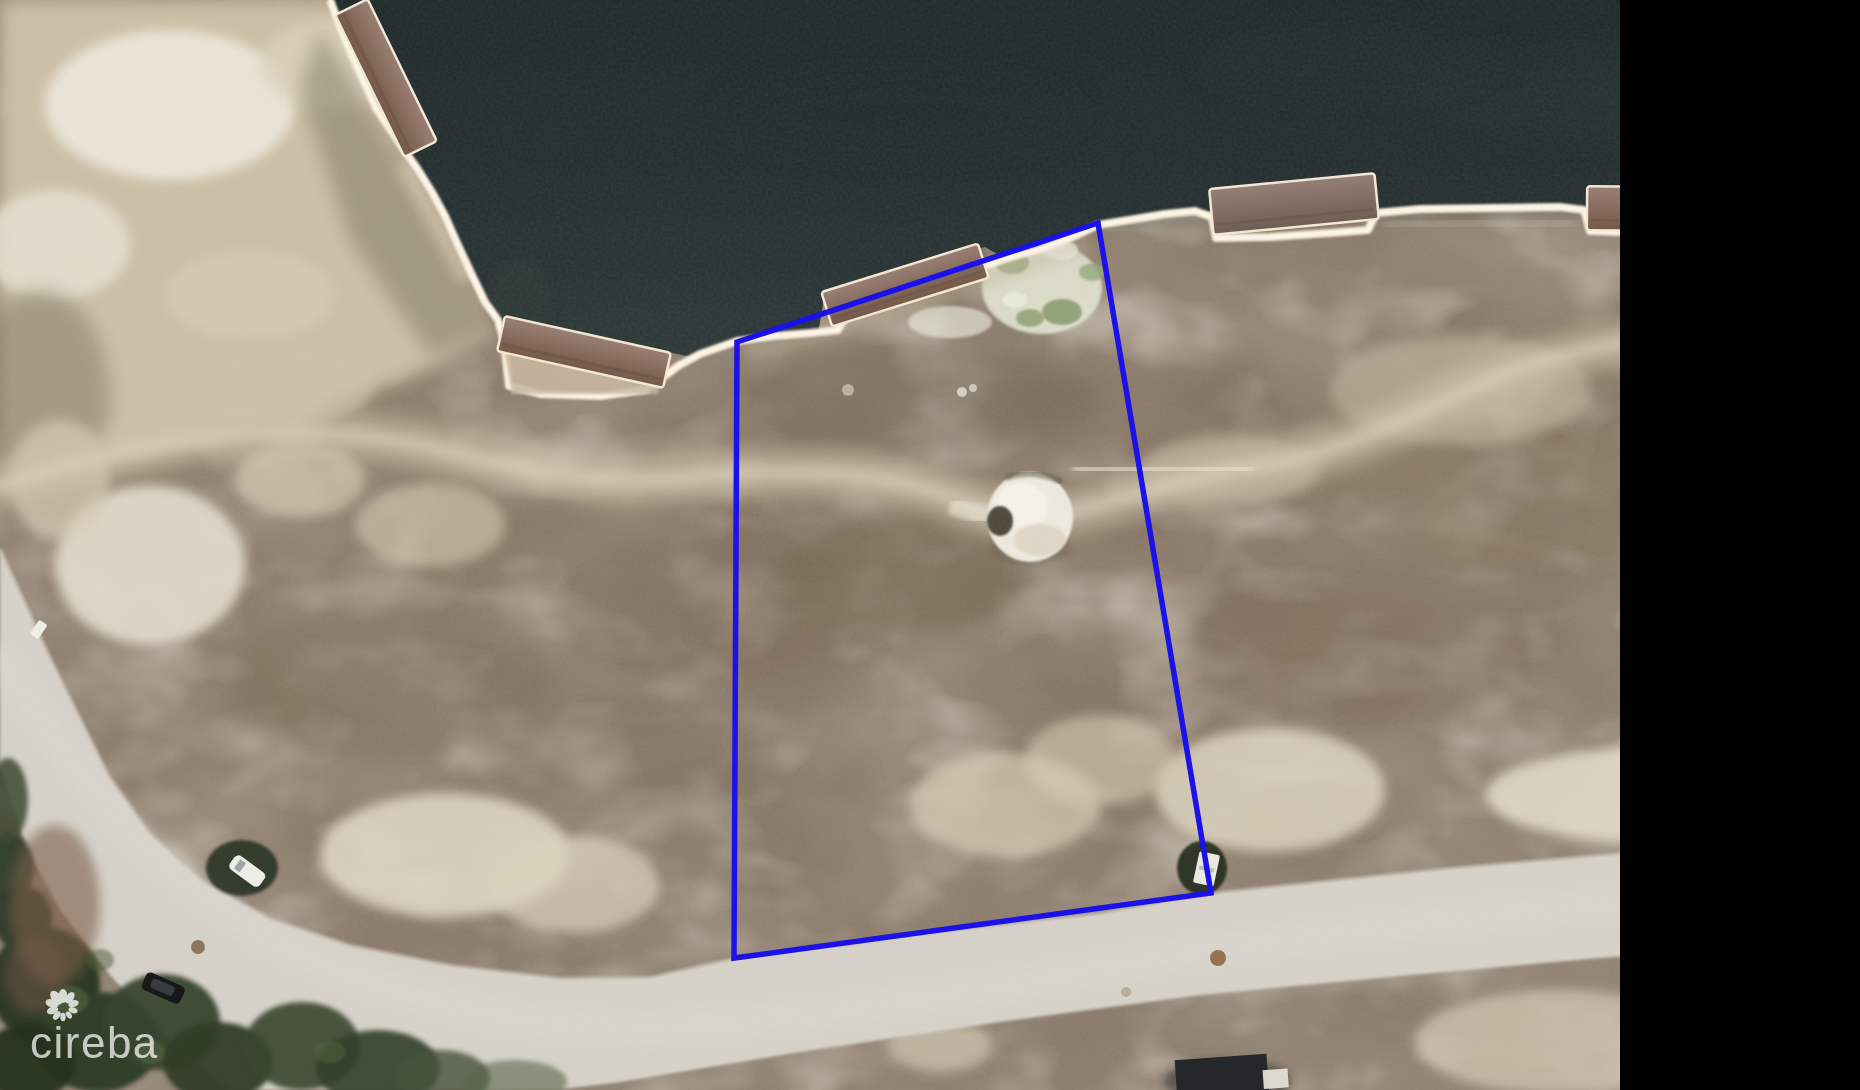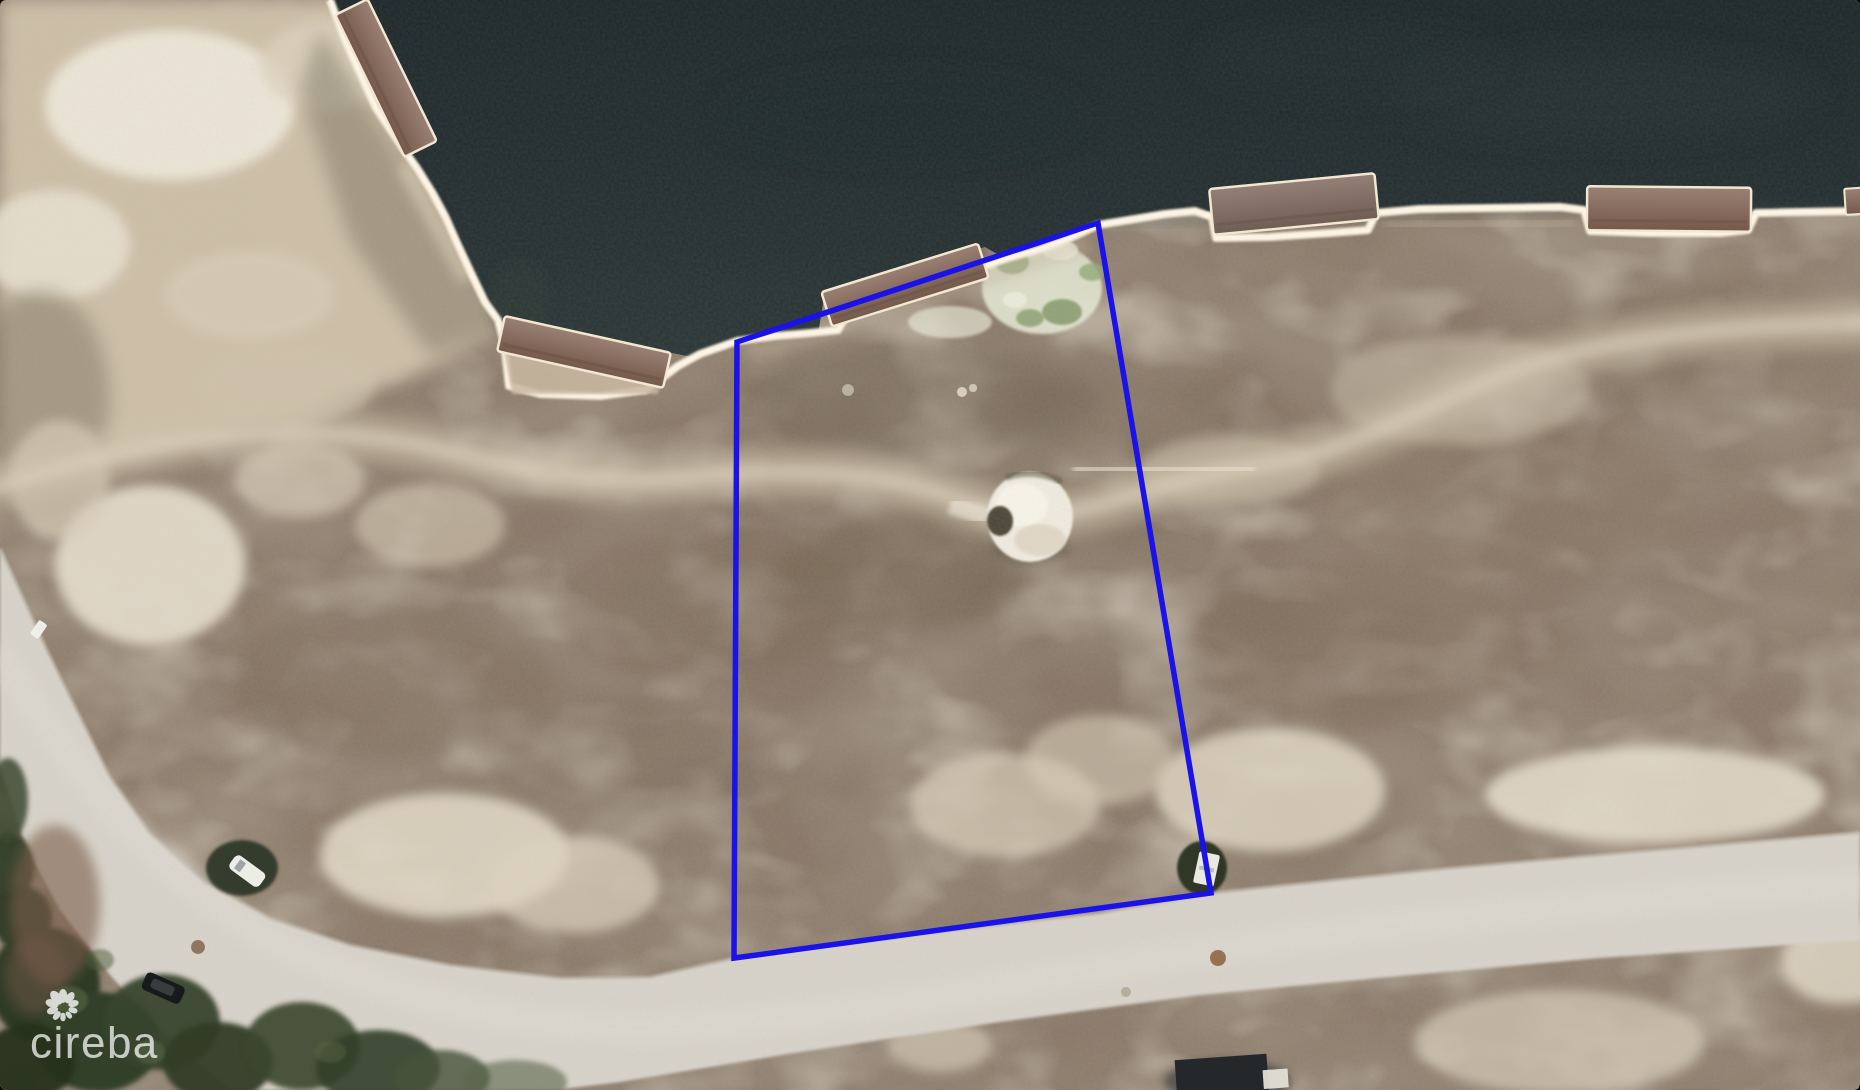--- a/index.html
+++ b/index.html
@@ -1,16 +1,16 @@
 <!DOCTYPE html>
 <html><head>
 <meta charset="utf-8">
 <style>
   html,body{margin:0;padding:0;background:#000;}
-  .stage{position:relative;width:1860px;height:1090px;overflow:hidden;font-family:"Liberation Sans",sans-serif;border-radius:6px;}
+  .stage{position:relative;width:1620px;height:1090px;overflow:hidden;font-family:"Liberation Sans",sans-serif;}
   svg{display:block;width:1860px;height:1090px;}
   .wm-text{font-family:"Liberation Sans",sans-serif;font-weight:400;letter-spacing:1.5px;}
 </style>
 </head>
 <body>
 
 <div class="stage">
 <svg viewBox="0 0 1860 1090" xmlns="http://www.w3.org/2000/svg">
   <defs>
     <linearGradient id="waterGrad" x1="0" y1="0" x2="0" y2="1">

